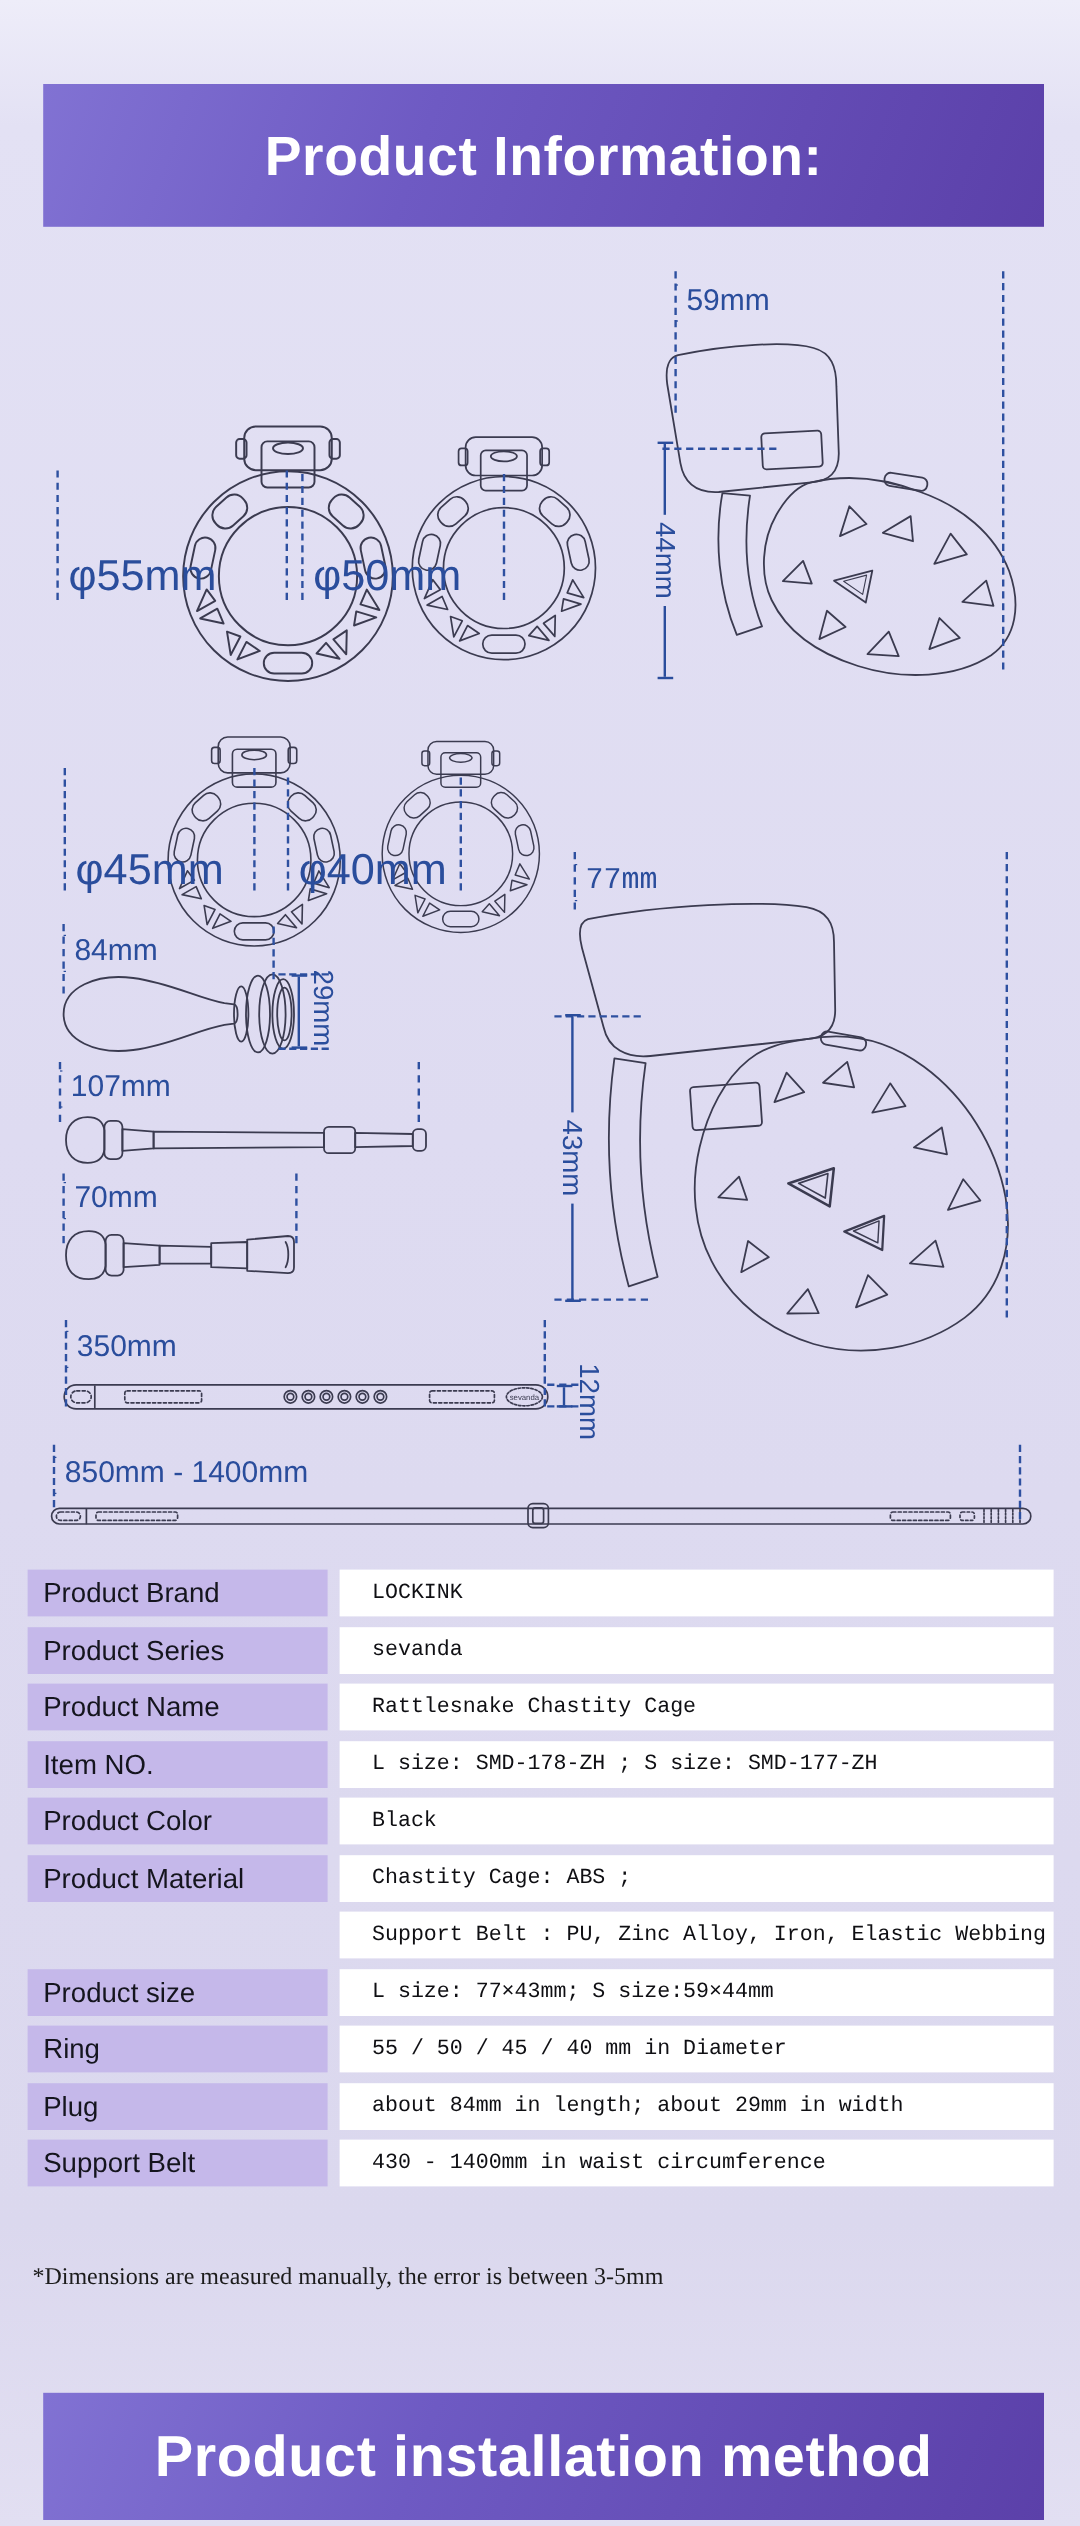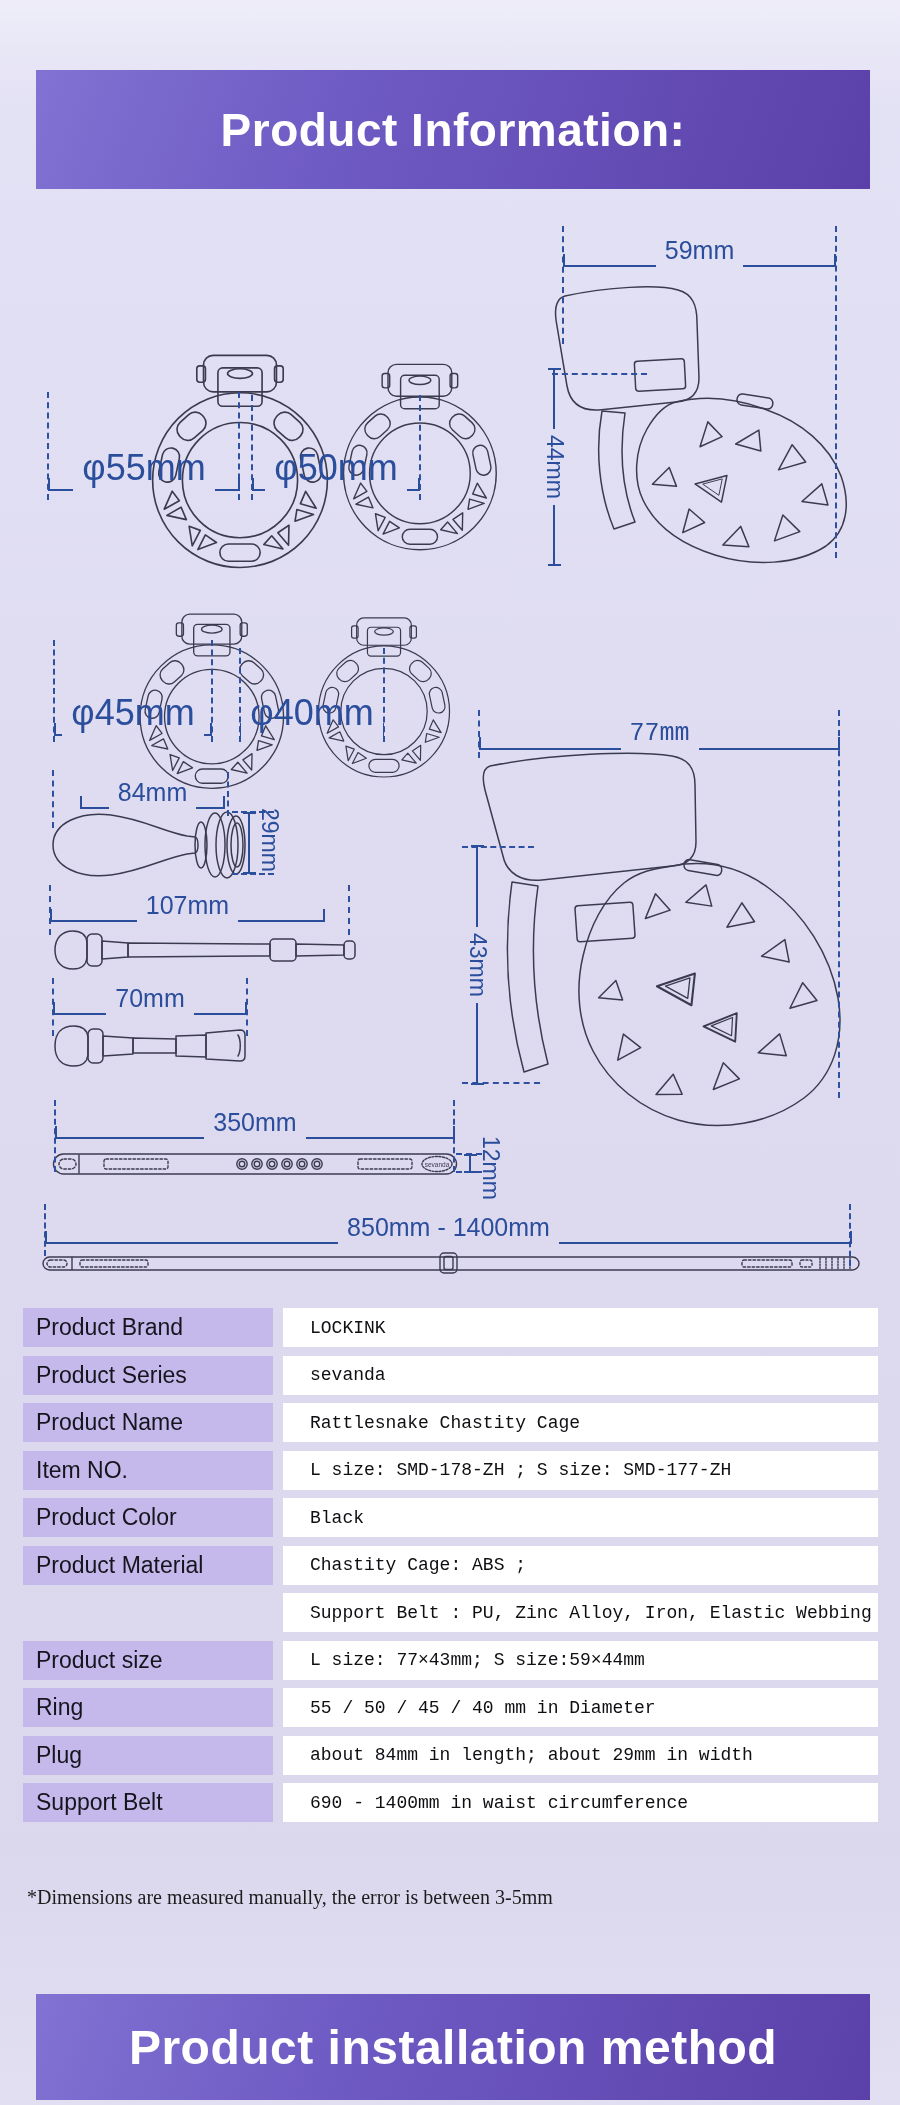--- a/index.html
+++ b/index.html
@@ -3,21 +3,21 @@
 <meta charset="utf-8">
 <style>
   html,body{margin:0;padding:0;background:#cfccе8;}
   body{background:#c9c6e2;font-family:"Liberation Sans",sans-serif;}
   .canvas{position:relative;width:900px;height:2105px;margin:0 auto;overflow:hidden;
     background:linear-gradient(180deg,#eeedf9 0%,#e3e1f4 5%,#dedbf1 45%,#dbd8ee 88%,#e2dff2 100%);}
   .banner{position:absolute;left:36px;width:834px;height:119px;
     background:linear-gradient(110deg,#8172d3 0%,#6e5ac3 38%,#5b40a9 100%);
     display:flex;align-items:center;justify-content:center;}
   .banner .btxt{color:#ffffff;font-weight:bold;font-size:46px;letter-spacing:0.5px;white-space:nowrap;}
-  .dim-h{position:absolute;display:flex;align-items:flex-end;height:30px;color:#2a4d9c;}
+  .dim-h{position:absolute;display:flex;align-items:flex-start;height:30px;color:#2a4d9c;flex-direction:column;}
   .dim-h .line{flex:1;height:2px;background:currentColor;}
   .dim-h .tick{width:2px;height:13px;background:currentColor;}
   .dim-h .lbl{padding:0 9px;font-size:25px;white-space:nowrap;transform:translateY(-2px);}
   .dim-h.big .lbl{font-size:36px;}
   .dim-v{position:absolute;display:flex;flex-direction:column;align-items:center;width:34px;color:#2a4d9c;}
   .dim-v .line{flex:1;width:2px;background:currentColor;}
   .dim-v .tick{height:2px;width:13px;background:currentColor;}
   .dim-v .lbl{writing-mode:vertical-rl;font-size:23px;padding:6px 0;white-space:nowrap;}
   .bracket-v{position:absolute;display:flex;flex-direction:column;align-items:center;width:16px;color:#2a4d9c;}
   .bracket-v .line{flex:1;width:2px;background:currentColor;}
@@ -281,21 +281,21 @@
     <span class="line"></span>
       <span class="tick"></span>
   </div>
   <div class="dim-h" style="left:563px;top:237px;width:273px;">
     <span class="tick"></span>
       <span class="line"></span>
     <span class="lbl">59mm</span>
     <span class="line"></span>
       <span class="tick"></span>
   </div>
-  <div class="dim-h" style="left:53px;top:779px;width:145px;margin-left:27px;">
+  <div class="dim-h" style="left:53px;top:779px;width:145px;">
     <span class="tick"></span>
       <span class="line"></span>
     <span class="lbl">84mm</span>
     <span class="line"></span>
       <span class="tick"></span>
   </div>
   <div class="dim-h" style="left:50px;top:892px;width:275px;">
     <span class="tick"></span>
       <span class="line"></span>
     <span class="lbl">107mm</span>
@@ -394,21 +394,21 @@
     <div class="trow">
       <div class="cell-label">Ring</div>
       <div class="cell-value">55 / 50 / 45 / 40 mm in Diameter</div>
     </div>
     <div class="trow">
       <div class="cell-label">Plug</div>
       <div class="cell-value">about 84mm in length; about 29mm in width</div>
     </div>
     <div class="trow">
       <div class="cell-label">Support Belt</div>
-      <div class="cell-value">690 - 1400mm in waist circumference</div>
+      <div class="cell-value">430 - 1400mm in waist circumference</div>
     </div>
   </div>
 
   <div class="footnote">*Dimensions are measured manually, the error is between 3-5mm</div>
 
   <div class="banner" style="top:1994px;height:106px;">
     <span class="btxt" style="font-size:48px;">Product installation method</span>
   </div>
 
 </div>

